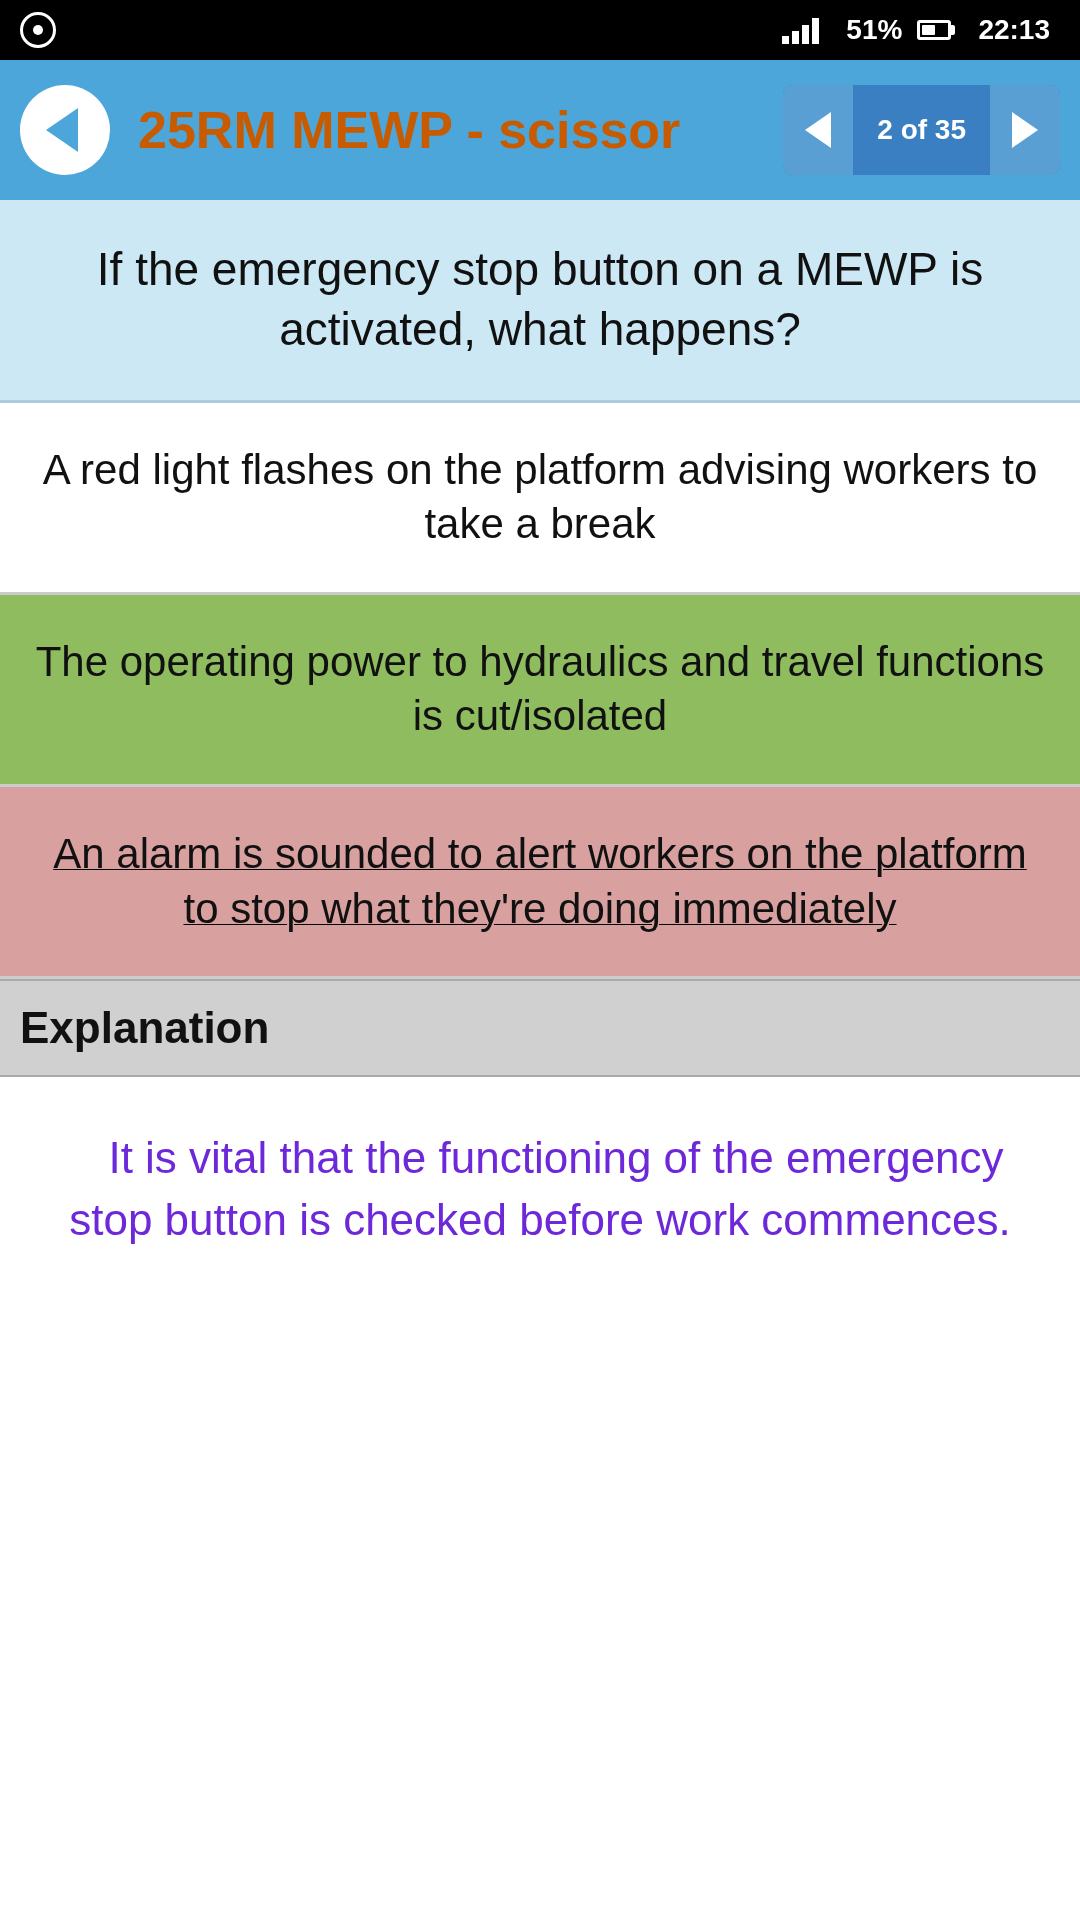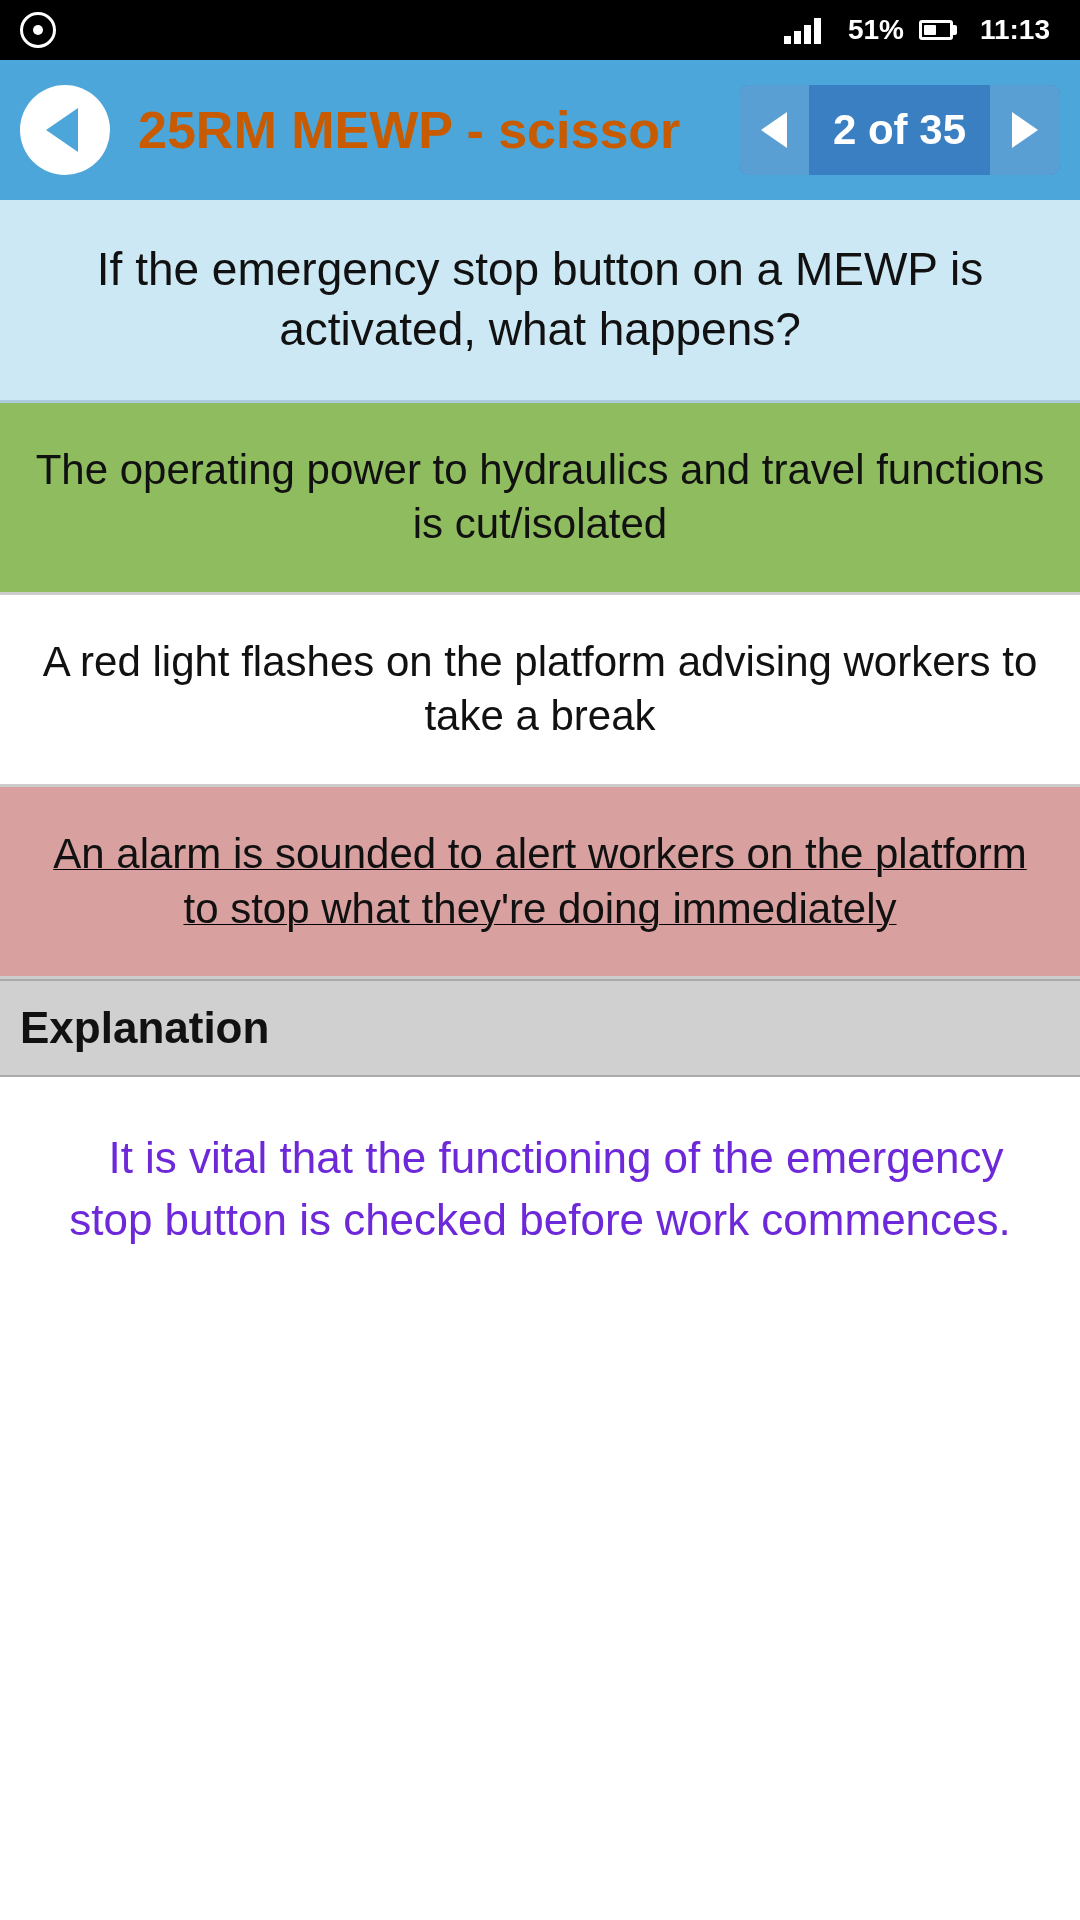--- a/index.html
+++ b/index.html
@@ -108,21 +108,21 @@
       width: 0;
       height: 0;
       border-top: 18px solid transparent;
       border-bottom: 18px solid transparent;
       border-left: 26px solid #ffffff;
     }
 
     .nav-counter {
       padding: 0 24px;
       color: #ffffff;
-      font-size: 42px;
+      font-size: 28px;
       font-weight: bold;
       background: #3a7fc1;
       height: 100%;
       display: flex;
       align-items: center;
     }
 
     
     .question-area {
       width: 100%;
@@ -268,21 +268,21 @@
   <div class="signal-icon">
     <div class="signal-bar" style="height:8px;"></div>
     <div class="signal-bar" style="height:13px;"></div>
     <div class="signal-bar" style="height:19px;"></div>
     <div class="signal-bar" style="height:26px;"></div>
   </div>
   <span class="status-text">51%</span>
   <div class="battery-icon">
     <div class="battery-fill" style="width:51%;"></div>
   </div>
-  <span class="status-text">11:13</span>
+  <span class="status-text">22:13</span>
 </div>
 
 <div class="header">
   <button class="back-button">
     <div class="back-arrow"></div>
   </button>
   <span class="header-title">25RM MEWP - scissor</span>
   <div class="nav-controls">
     <button class="nav-btn">
       <div class="nav-arrow-left"></div>
@@ -293,28 +293,28 @@
     </button>
   </div>
 </div>
 
 <div class="question-area">
   <span class="question-text">If the emergency stop button on a MEWP is activated, what happens?</span>
 </div>
 
 <div class="answers-container">
 
+  <div class="answer-option default">
+    <span class="answer-text">A red light flashes on the platform advising workers to take a break</span>
+  </div>
+
   <div class="answer-option correct">
     <span class="answer-text">The operating power to hydraulics and travel functions is cut/isolated</span>
   </div>
 
-  <div class="answer-option default">
-    <span class="answer-text">A red light flashes on the platform advising workers to take a break</span>
-  </div>
-
 
   <div class="answer-option incorrect">
     <span class="answer-text">An alarm is sounded to alert workers on the platform to stop what they're doing immediately</span>
   </div>
 
 </div>
 
 <div class="explanation-header">
   <span class="explanation-label">Explanation</span>
 </div>

